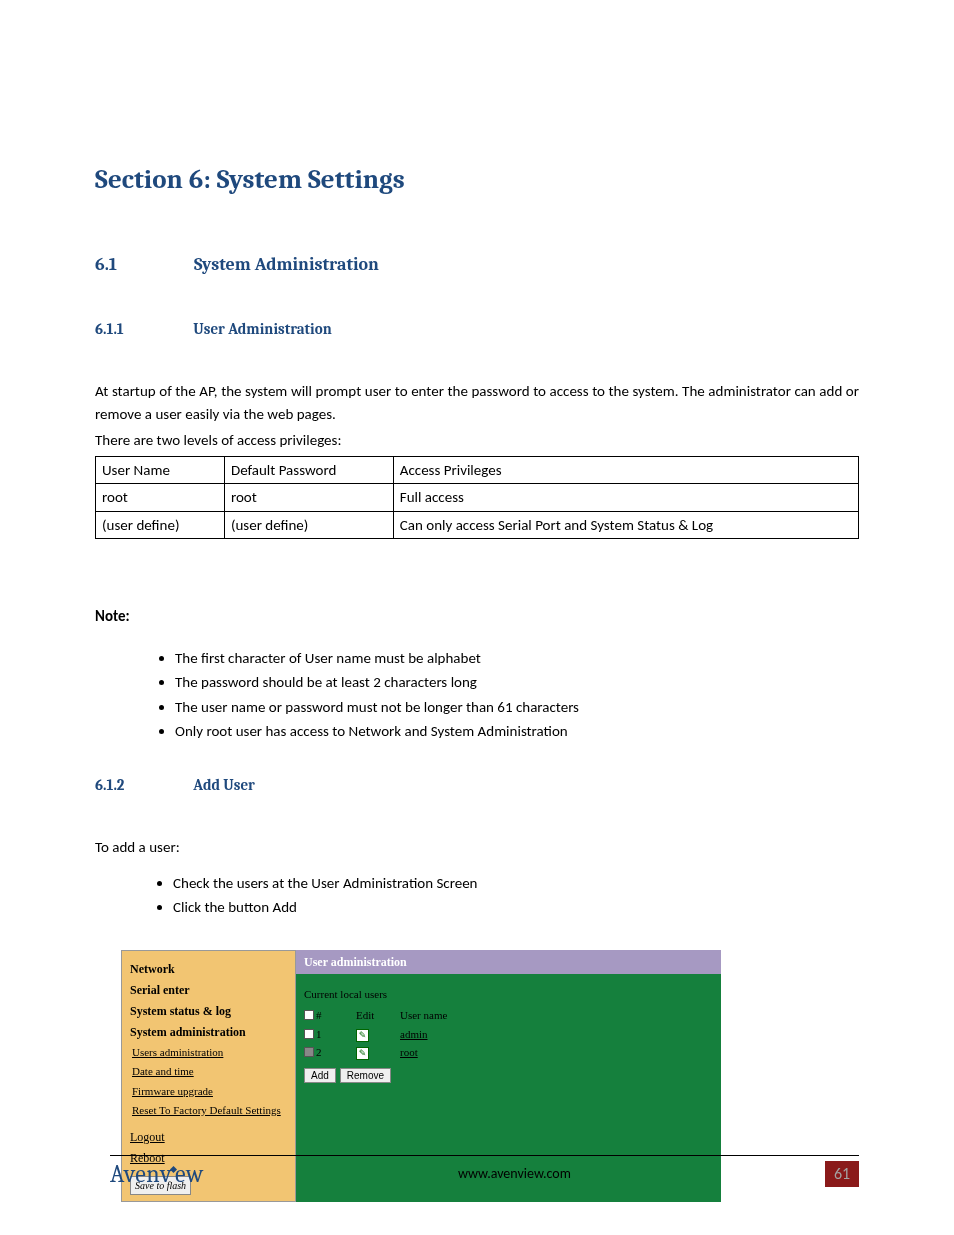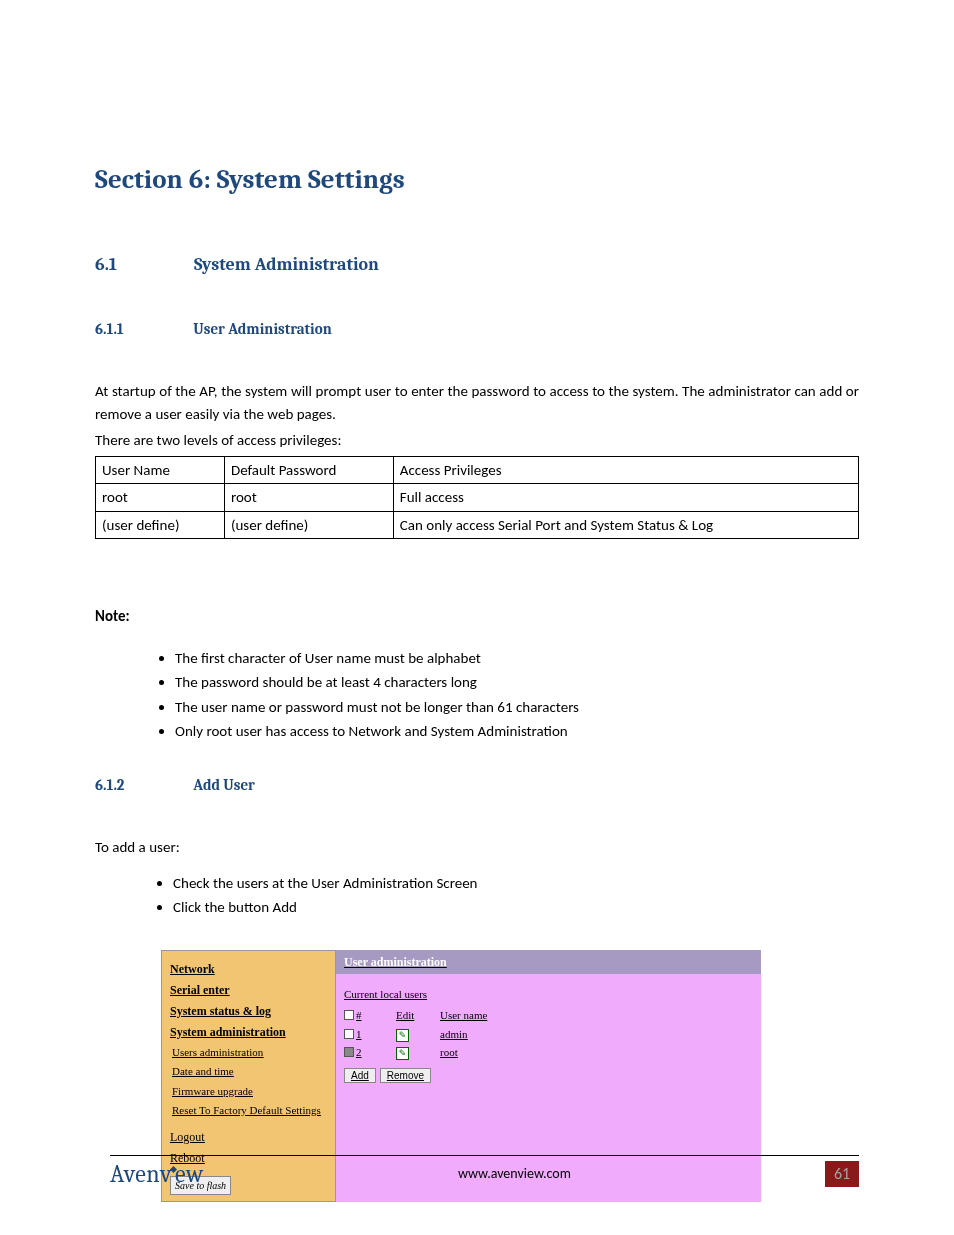--- a/index.html
+++ b/index.html
@@ -50,28 +50,27 @@
       text-align: left;
       font-weight: normal;
       vertical-align: top;
     }
     .note-head { font-weight: bold; margin: 16px 0 18px 0; }
     ul.bullets { list-style: disc; margin: 0 0 30px 80px; }
     ul.bullets li { padding: 1px 0; }
 
     
     .shot {
-      margin-left: 66px;
+      margin-left: 26px;
       width: 600px;
       border: 0;
       display: flex;
       font-family: "Times New Roman", serif;
       font-size: 12px;
-      background: #f0abfc;
-      text-decoration: underline;
+      background: #15803d;
     }
     .shot-left {
       width: 175px;
       background: #f2c572;
       border: 1px solid #999;
       padding: 6px 8px;
       position: relative;
     }
     .shot-left .item { margin: 3px 0; color: #000; }
     .shot-left .bold { font-weight: bold; }
@@ -189,21 +188,21 @@
     <td>(user define)</td>
     <td>Can only access Serial Port and System Status &amp; Log</td>
   </tr>
 </tbody>
   </table>
 
 <div class="block-spacer"></div>
 <p class="note-head">Note:</p>
 <ul class="bullets">
   <li>The first character of User name must be alphabet</li>
-  <li>The password should be at least 4 characters long</li>
+  <li>The password should be at least 2 characters long</li>
   <li>The user name or password must not be longer than 61 characters</li>
   <li>Only root user has access to Network and System Administration</li>
 </ul>
 
 <h3 class="h3">
   <span class="num">6.1.2</span>
   <span>Add User</span>
 </h3>
 
 <p class="para" style="margin-bottom:12px;">To add a user:</p>

